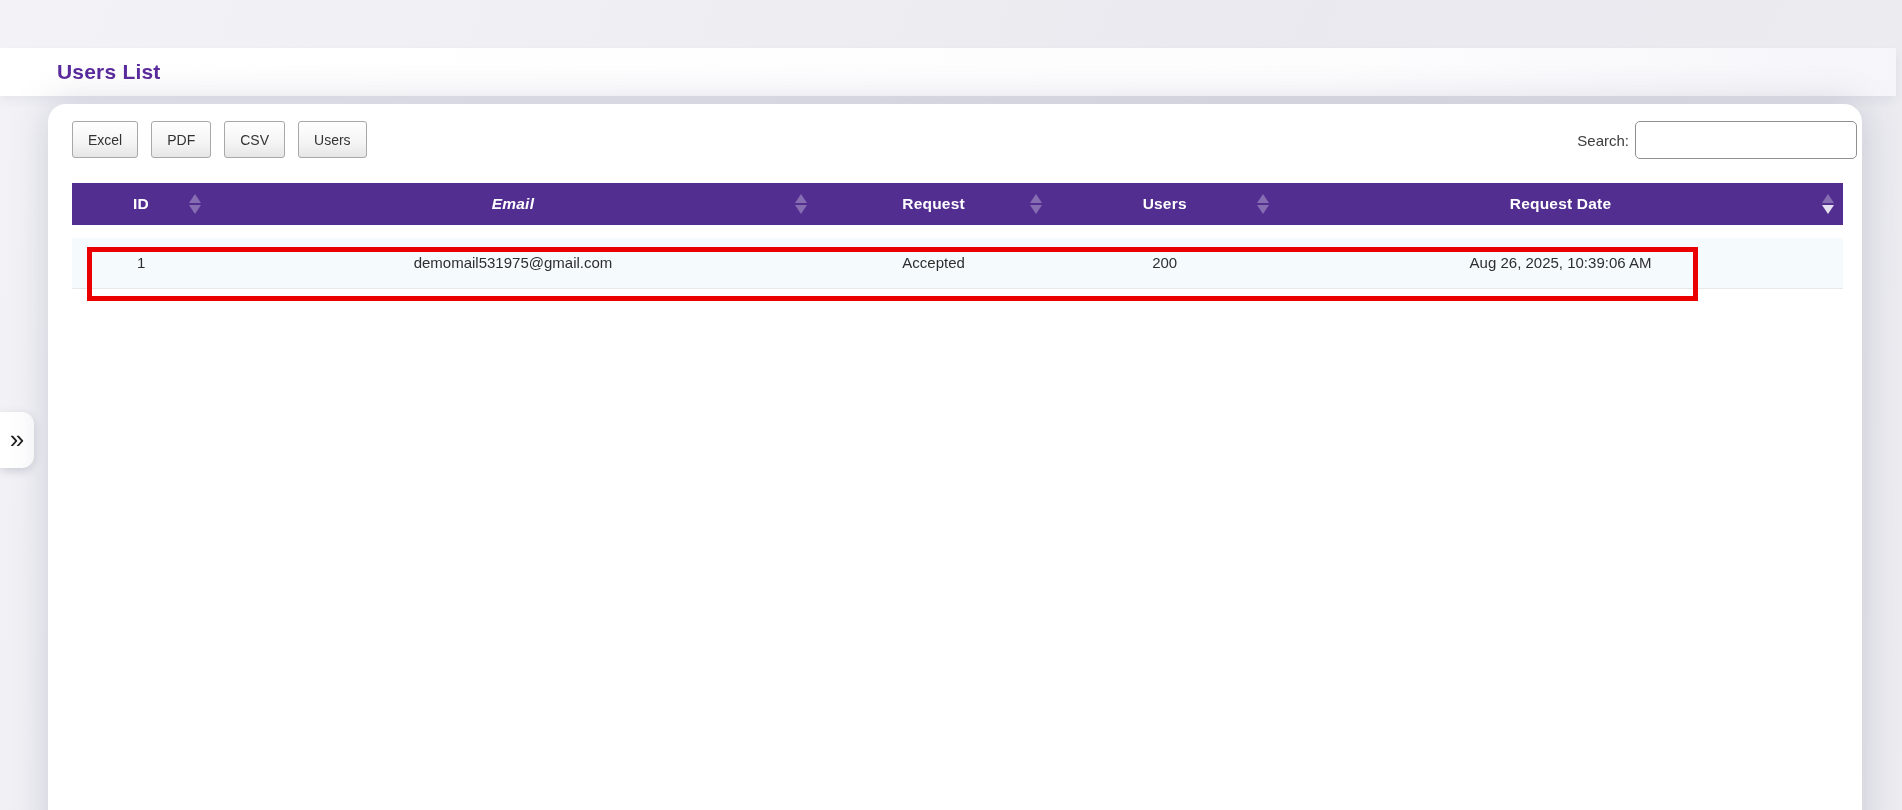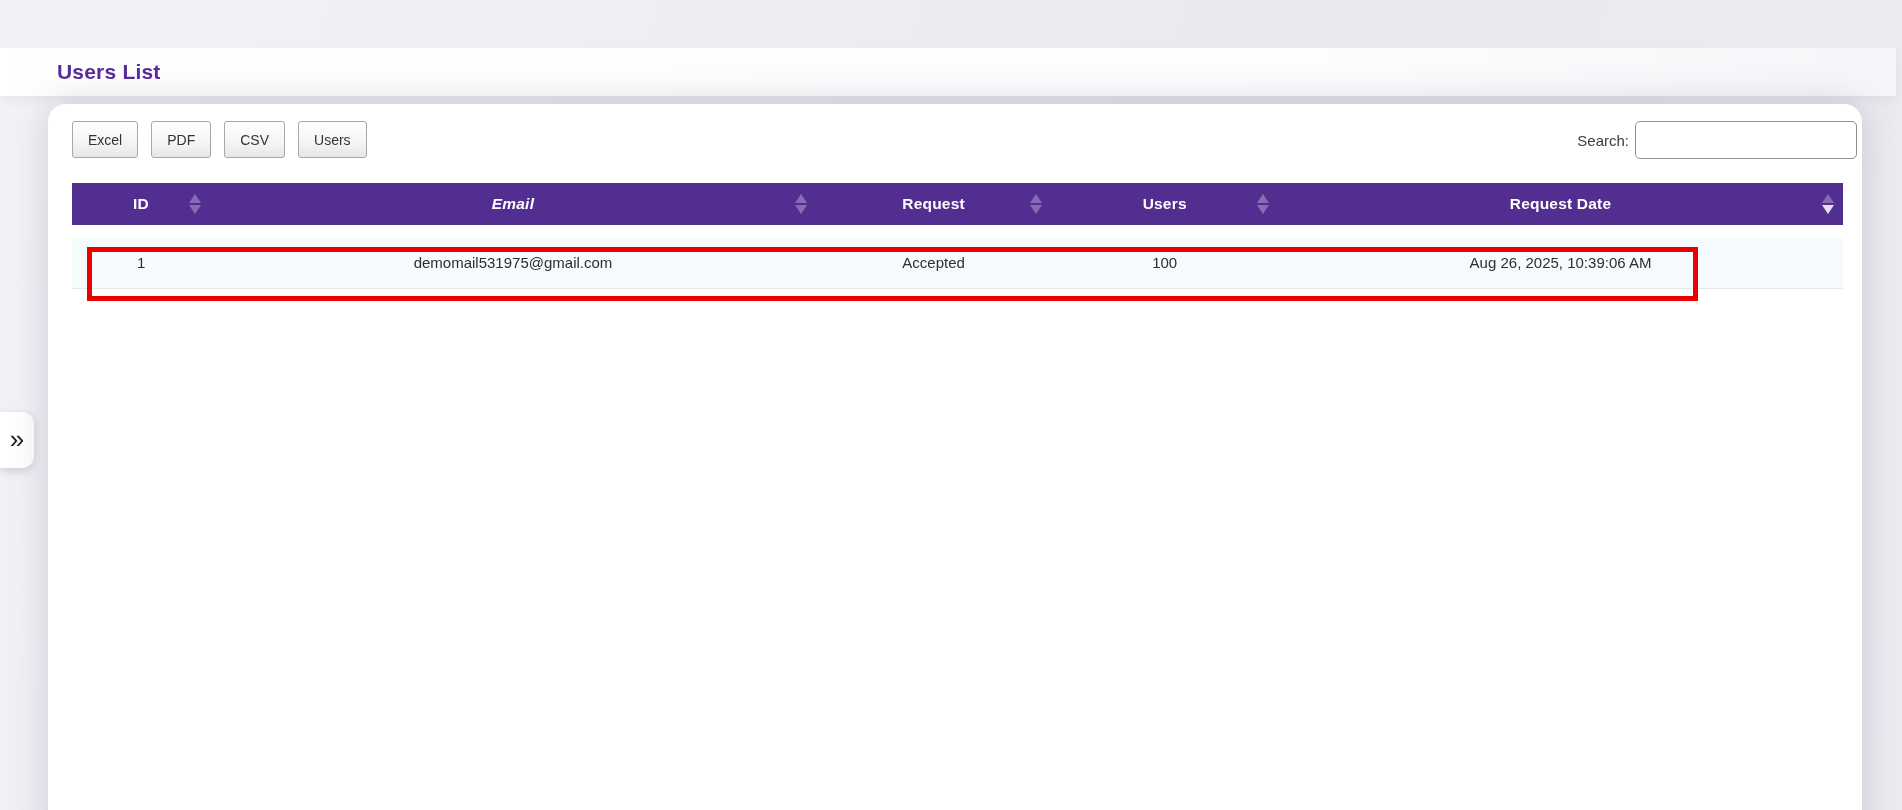--- a/index.html
+++ b/index.html
@@ -164,21 +164,21 @@
                 <i class="arr-down"></i>
               </span>
           </th>
         </tr>
       </thead>
       <tbody>
         <tr>
           <td>1</td>
           <td>demomail531975@gmail.com</td>
           <td>Accepted</td>
-          <td>100</td>
+          <td>200</td>
           <td>Aug 26, 2025, 10:39:06 AM</td>
         </tr>
       </tbody>
     </table>
 
   </main>
 
   <div class="highlight-box" style="border-color: rgb(234, 0, 1);"></div>
 
 </div>

